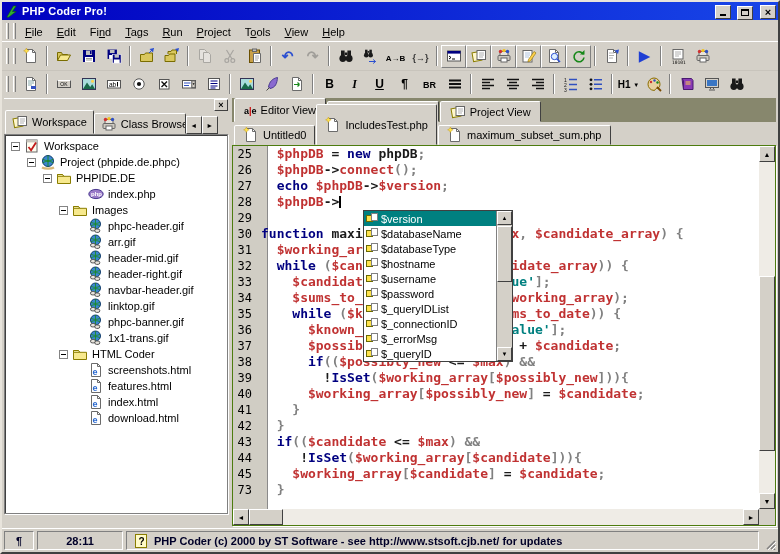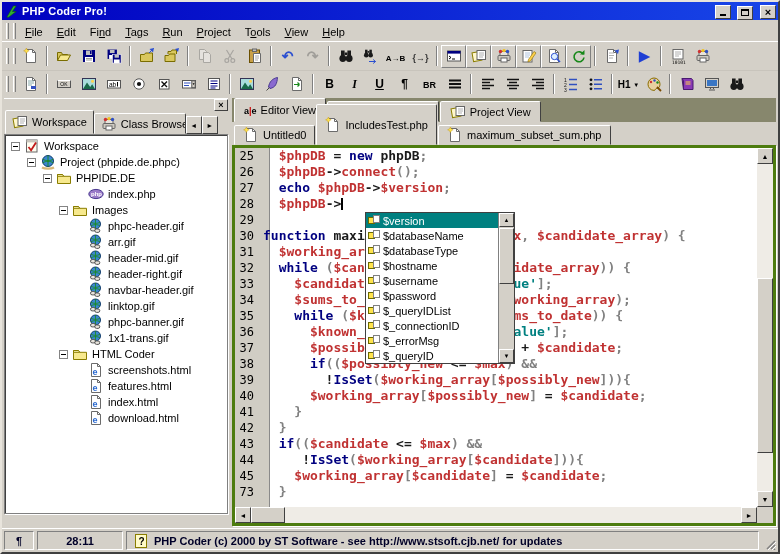--- a/index.html
+++ b/index.html
@@ -75,21 +75,21 @@
     border-radius:2px 2px 0 0; margin-right:1px; }
   .vtab.active { height:24px; }
   .ftabs { height:23px; display:flex; align-items:flex-end; padding-left:2px; background:#d4d0c8; }
   .ftab { display:flex; align-items:center; gap:4px; font-size:11px; padding:2px 8px;
     height:20px; background:#d4d0c8; border:1px solid; border-color:#fff #404040 transparent #fff;
     border-radius:2px 2px 0 0; margin-right:1px; }
   .ftab.active { height:41px; z-index:2; }
 
   
   .editor { flex:1; position:relative; background:#fff; min-height:0;
-    border:3px solid #4d7c0f; box-shadow:inset 1px 1px 0 #404040, 1px 1px 0 #fff; overflow:hidden; }
+    border:1px solid #4d7c0f; box-shadow:inset 1px 1px 0 #404040, 1px 1px 0 #fff; overflow:hidden; }
   .code-rows { position:absolute; left:0; top:0; right:16px; bottom:16px; overflow:hidden;
     background:linear-gradient(90deg,#d0cdc4 0 34px,#8a8a8a 34px 35px,#fff 35px); }
   .code-line { height:16px; line-height:16px; white-space:pre;
     font-family:"DejaVu Sans Mono",monospace; font-size:13px; font-weight:600; }
   .ln { display:inline-block; width:28px; text-align:right; padding-right:9px; color:#000;
     font-weight:400; font-size:12px; }
   .tk-k { color:#000080; font-weight:700; }
   .tk-v { color:#c03232; }
   .tk-t { color:#1a1a1a; }
   .tk-p { color:#808080; }

